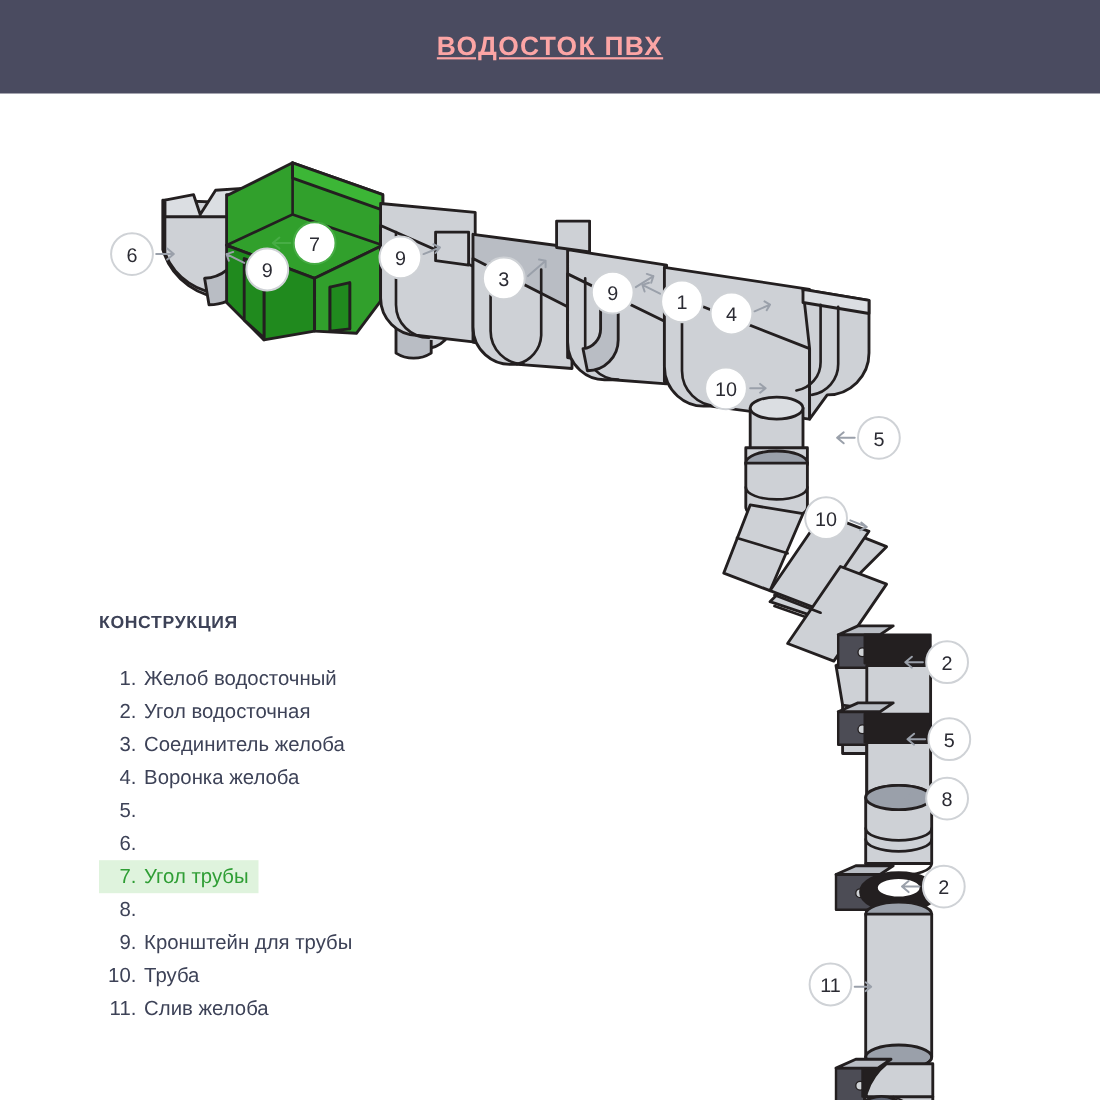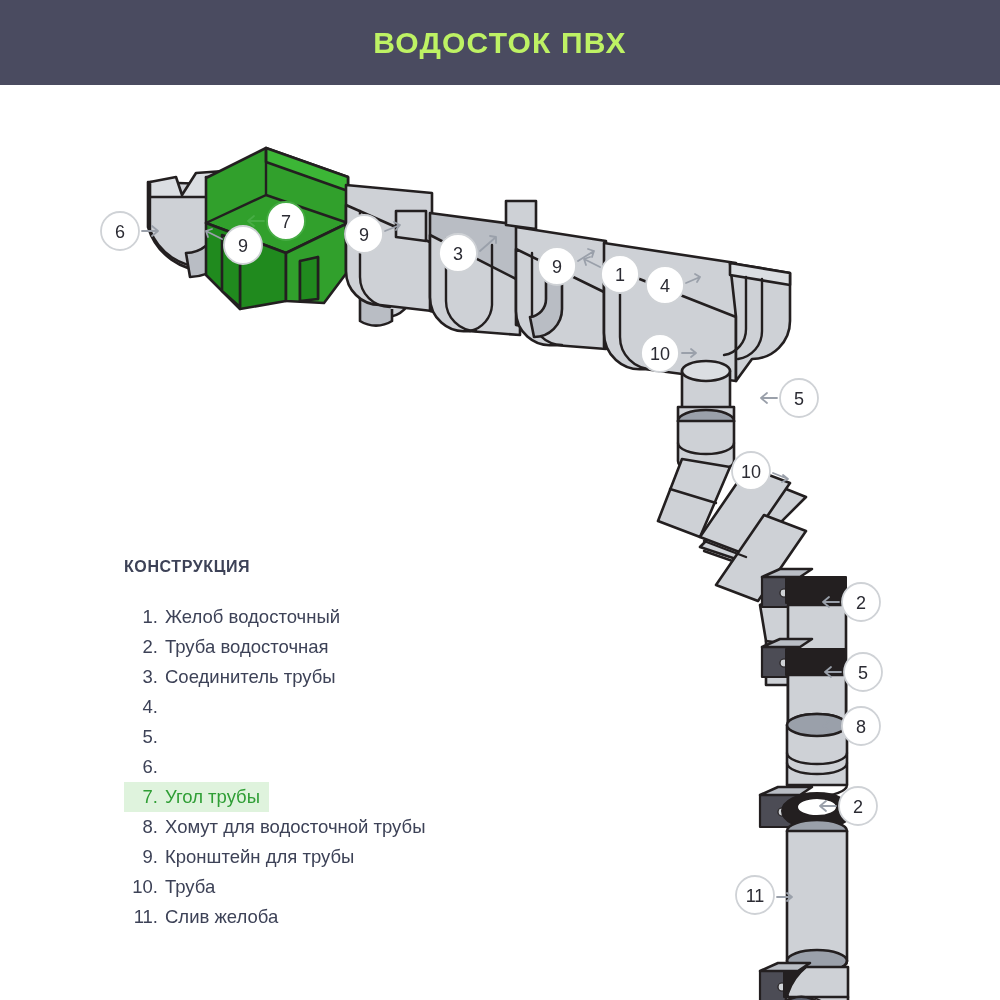--- a/index.html
+++ b/index.html
@@ -26,30 +26,31 @@
     left: 0;
     top: 0;
     width: 1000px;
     height: 85px;
     background: #4a4b60;
     display: flex;
     align-items: center;
     justify-content: center;
   }
   #header-title {
-    color: #bef264;
-    font-size: 30px;
+    color: #fca5a5;
+    font-size: 24px;
     font-weight: bold;
     letter-spacing: 1.2px;
     font-family: "Liberation Sans", sans-serif;
+    text-decoration: underline;
   }
   
   #legend {
     position: absolute;
-    left: 124px;
+    left: 90px;
     top: 558px;
     width: 400px;
   }
   #legend-heading {
     font-size: 16px;
     font-weight: bold;
     color: #3d4257;
     letter-spacing: 0.6px;
     margin-bottom: 26px;
   }
@@ -398,42 +399,42 @@
 
   <div id="legend">
     <div id="legend-heading">КОНСТРУКЦИЯ</div>
 
     <div class="legend-item">
       <span class="li-num">1.</span>
       <span class="li-label">Желоб водосточный</span>
     </div>
     <div class="legend-item">
       <span class="li-num">2.</span>
-      <span class="li-label">Труба водосточная</span>
+      <span class="li-label">Угол водосточная</span>
     </div>
     <div class="legend-item">
       <span class="li-num">3.</span>
-      <span class="li-label">Соединитель трубы</span>
+      <span class="li-label">Соединитель желоба</span>
     </div>
     <div class="legend-item">
       <span class="li-num">4.</span>
+      <span class="li-label">Воронка желоба</span>
     </div>
     <div class="legend-item">
       <span class="li-num">5.</span>
     </div>
     <div class="legend-item">
       <span class="li-num">6.</span>
     </div>
     <div class="legend-item highlight">
       <span class="li-num">7.</span>
       <span class="li-label">Угол трубы</span>
     </div>
     <div class="legend-item">
       <span class="li-num">8.</span>
-      <span class="li-label">Хомут для водосточной трубы</span>
     </div>
     <div class="legend-item">
       <span class="li-num">9.</span>
       <span class="li-label">Кронштейн для трубы</span>
     </div>
     <div class="legend-item">
       <span class="li-num">10.</span>
       <span class="li-label">Труба</span>
     </div>
     <div class="legend-item">

